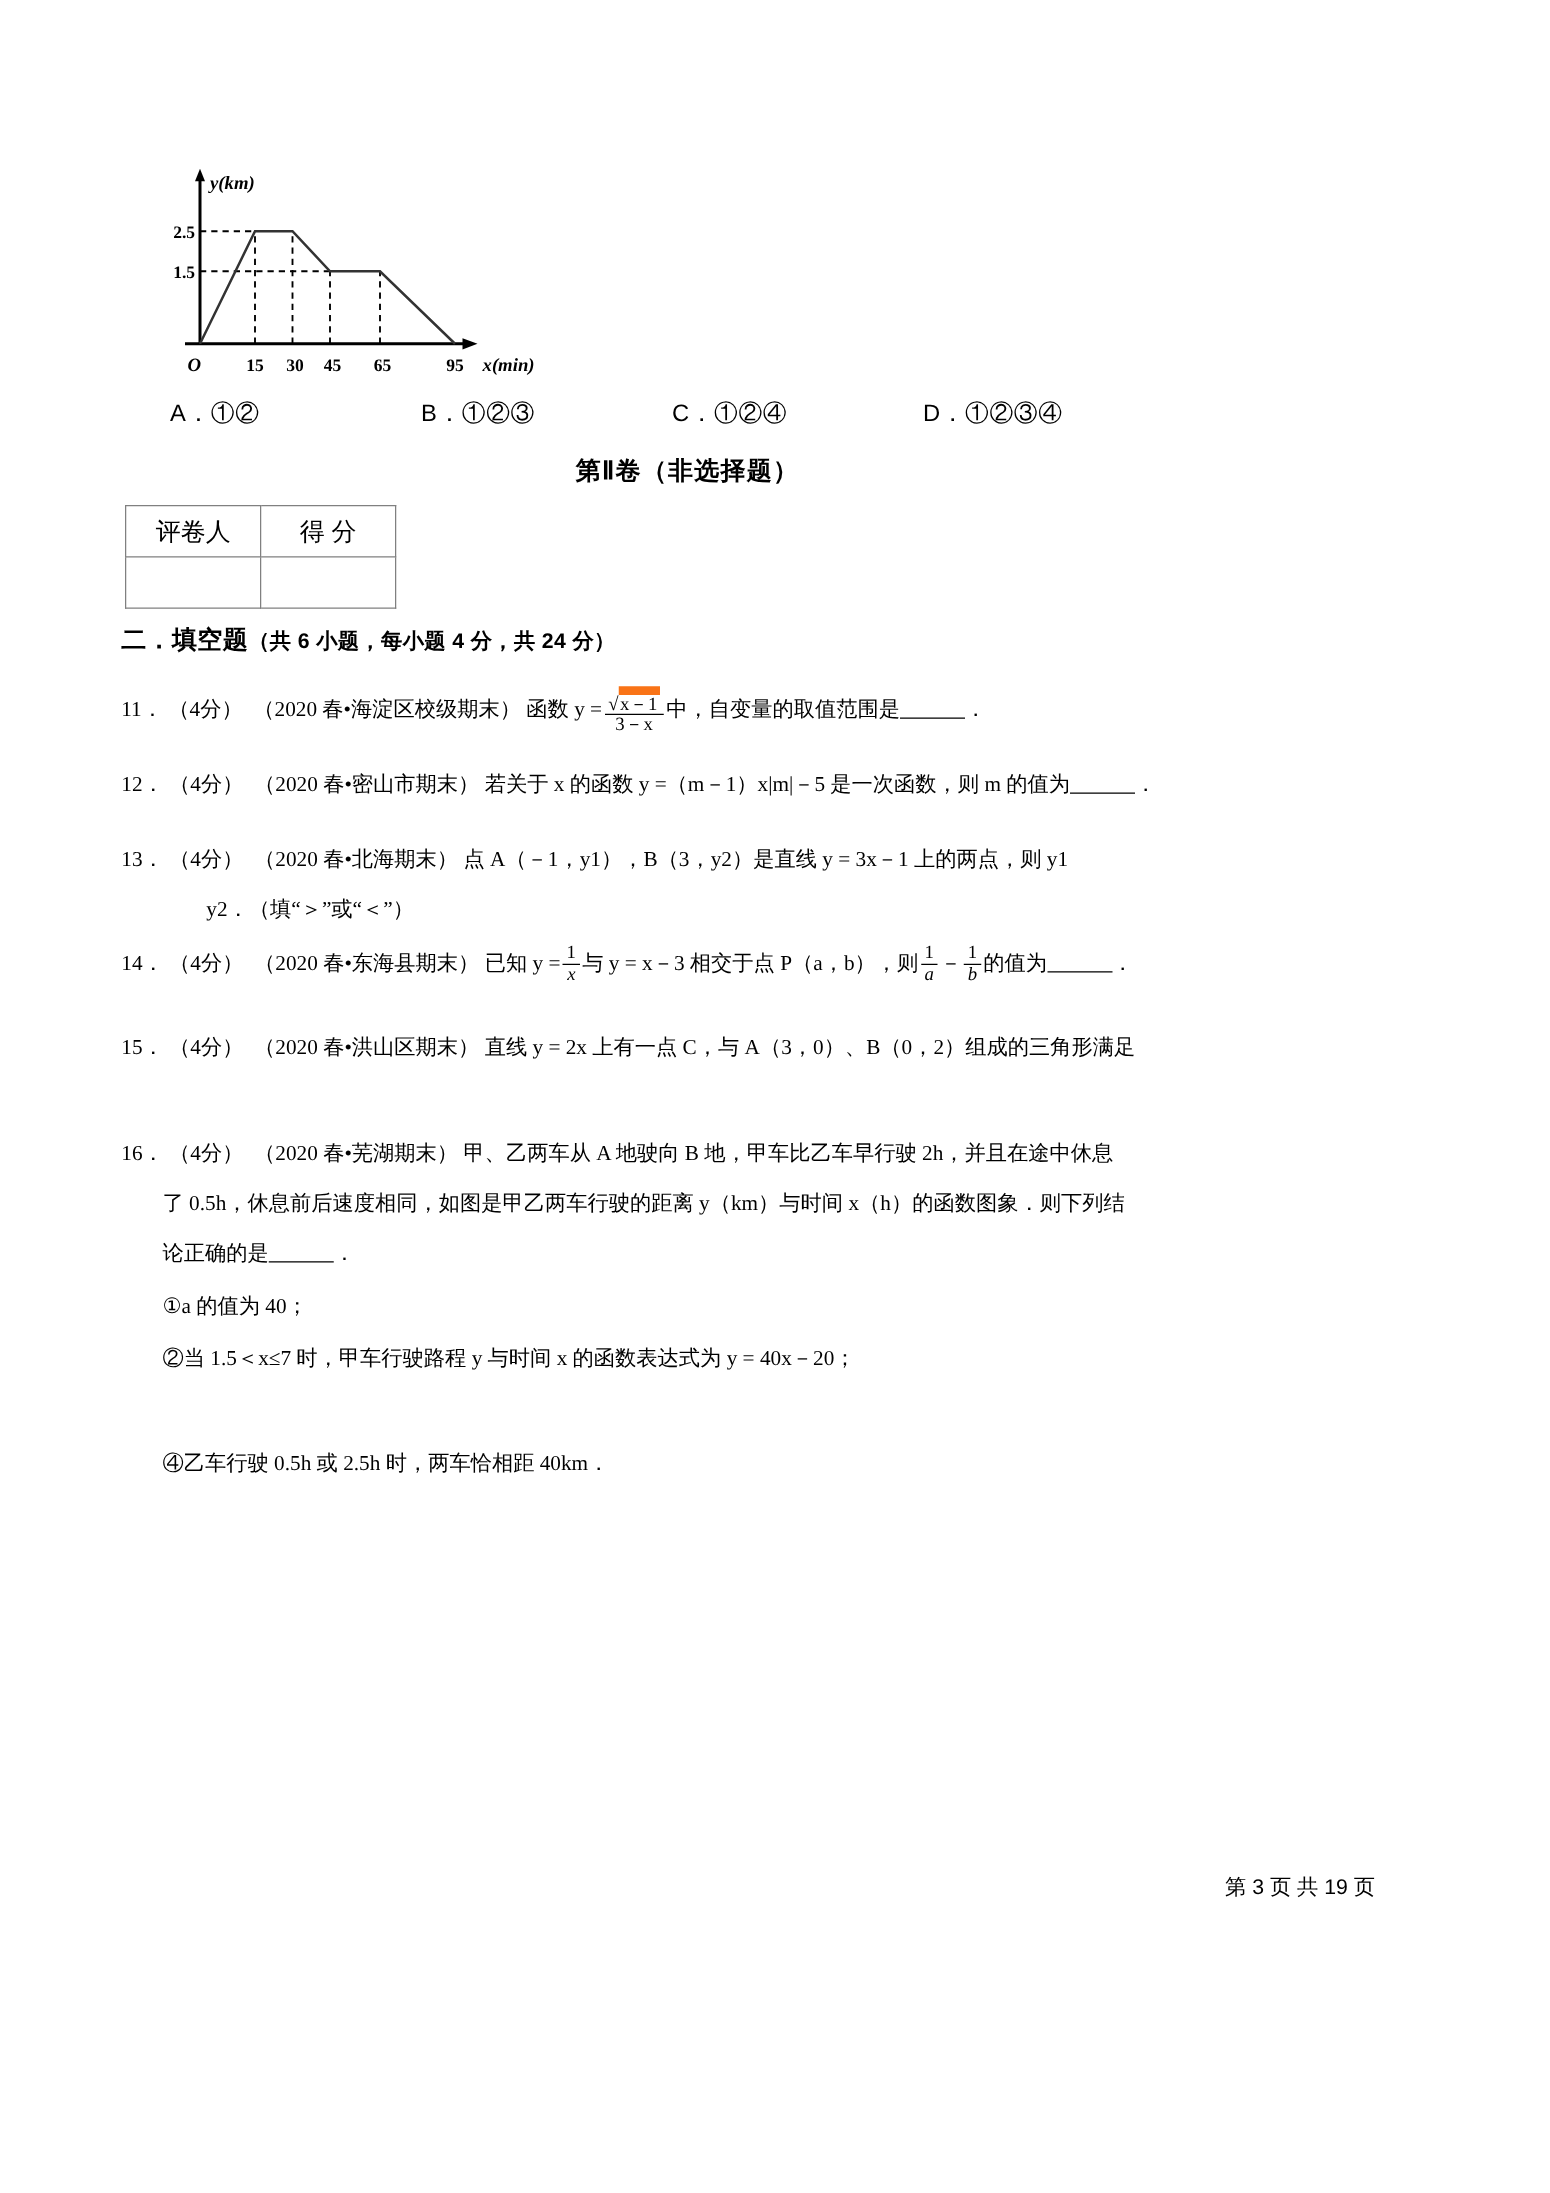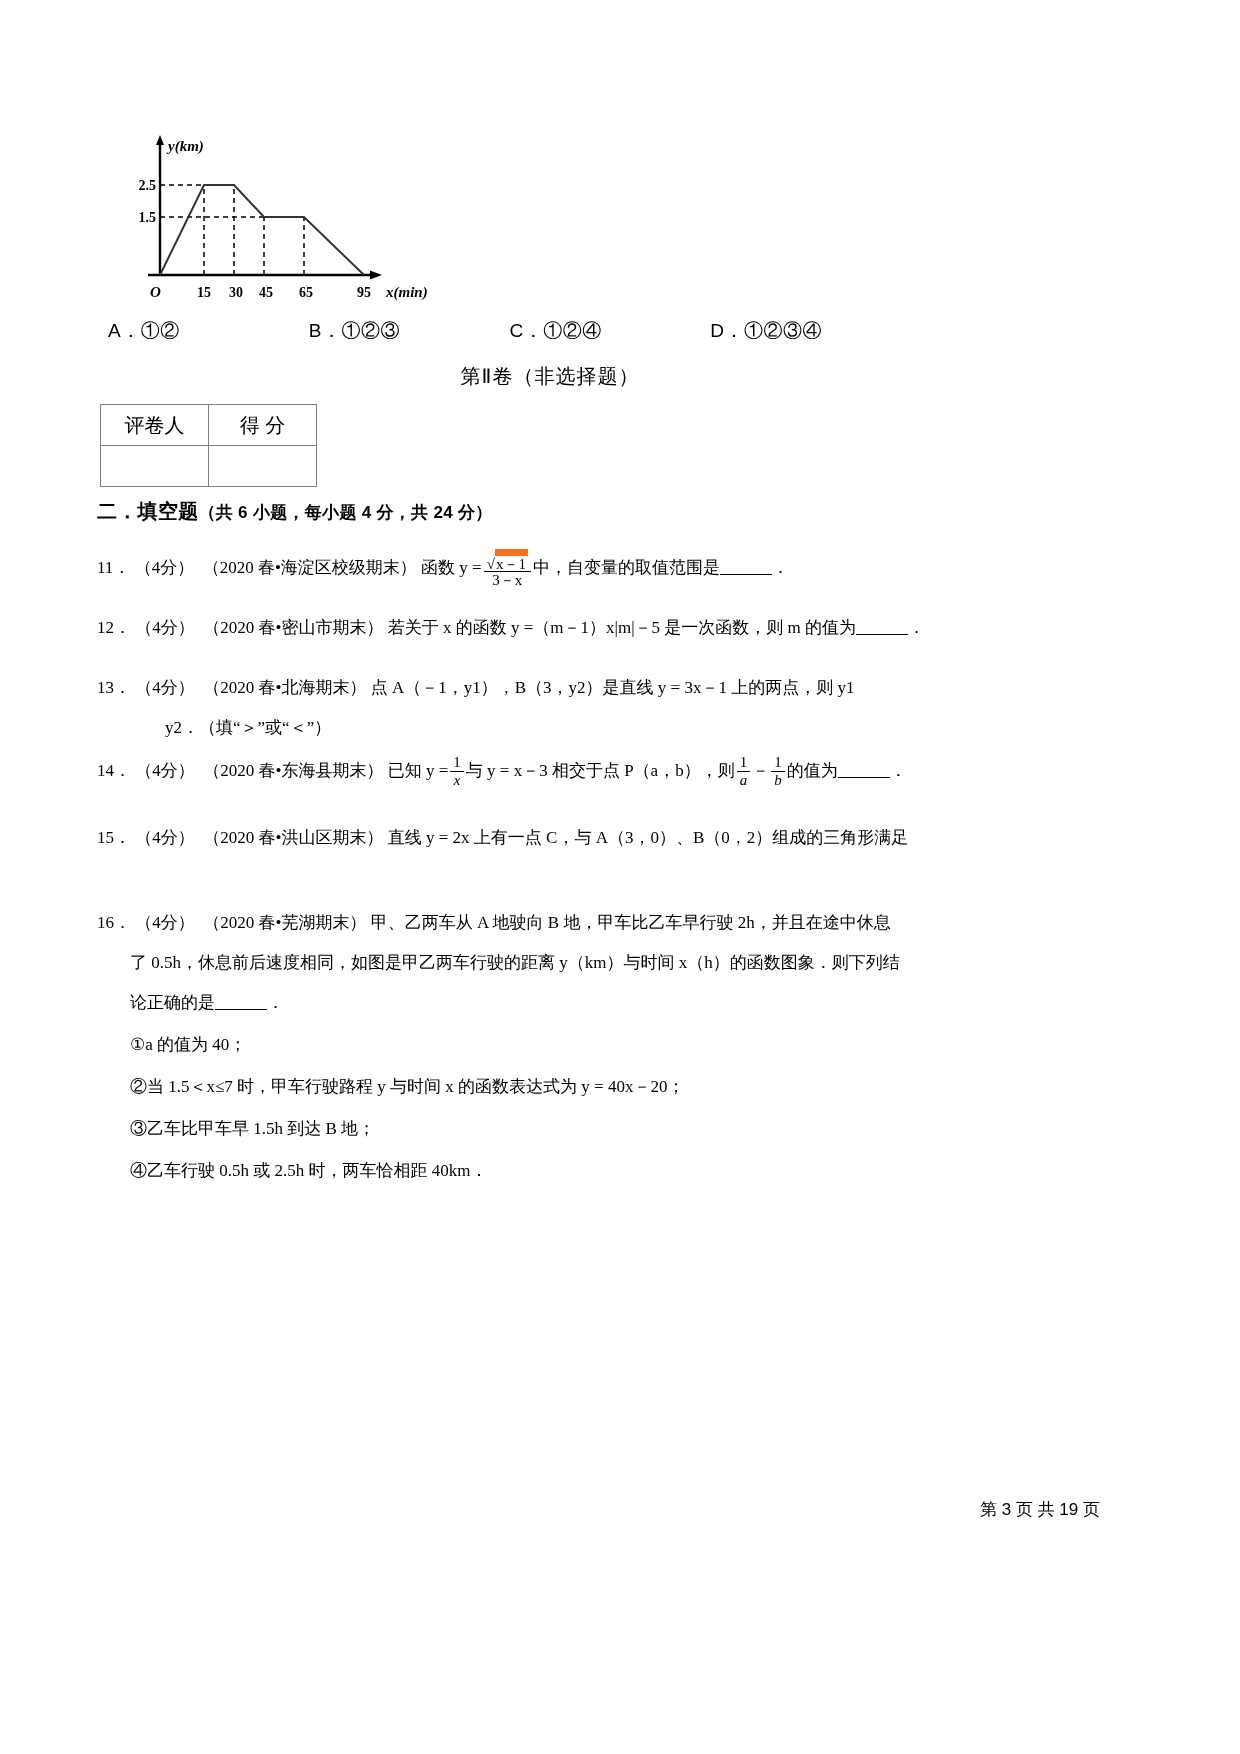--- a/index.html
+++ b/index.html
@@ -28,42 +28,42 @@
     left: 130px;
     top: 125px;
     width: 300px;
     height: 180px;
   }
   .chart-svg { display: block; }
 
   
   .options-row {
     position: absolute;
-    left: 108px;
+    left: 136px;
     top: 318px;
     width: 1000px;
     font-size: 19px;
     font-family: "Liberation Sans", sans-serif;
     letter-spacing: 0.5px;
   }
   .options-row span.opt {
     display: inline-block;
   }
   .opt-a { width: 195px; }
   .opt-b { width: 195px; }
   .opt-c { width: 195px; }
 
   
   .vol-title {
     position: absolute;
     left: 0; top: 363px;
     width: 1100px;
     text-align: center;
     font-size: 20px;
-    font-weight: normal;
+    font-weight: bold;
     font-family: "Liberation Sans", sans-serif;
     letter-spacing: 1px;
   }
 
   
   .score-table {
     position: absolute;
     left: 100px;
     top: 404px;
     border-collapse: collapse;
@@ -257,22 +257,19 @@
   </div>
   <div class="q" style="left:130px; top:980px;">
     <span>论正确的是</span><span class="blank"></span><span>．</span>
   </div>
   <div class="q" style="left:130px; top:1022px;">
     <span>①a 的值为 40；</span>
   </div>
   <div class="q" style="left:130px; top:1064px;">
     <span>②当 1.5＜x≤7 时，甲车行驶路程 y 与时间 x 的函数表达式为 y = 40x－20；</span>
   </div>
-  <div class="q" style="left:130px; top:1106px;">
-    <span>③乙车比甲车早 1.5h 到达 B 地；</span>
-  </div>
   <div class="q" style="left:130px; top:1148px;">
     <span>④乙车行驶 0.5h 或 2.5h 时，两车恰相距 40km．</span>
   </div>
 
   <div class="footer">第 3 页 共 19 页</div>
 
 </div>
 
 </body></html>

